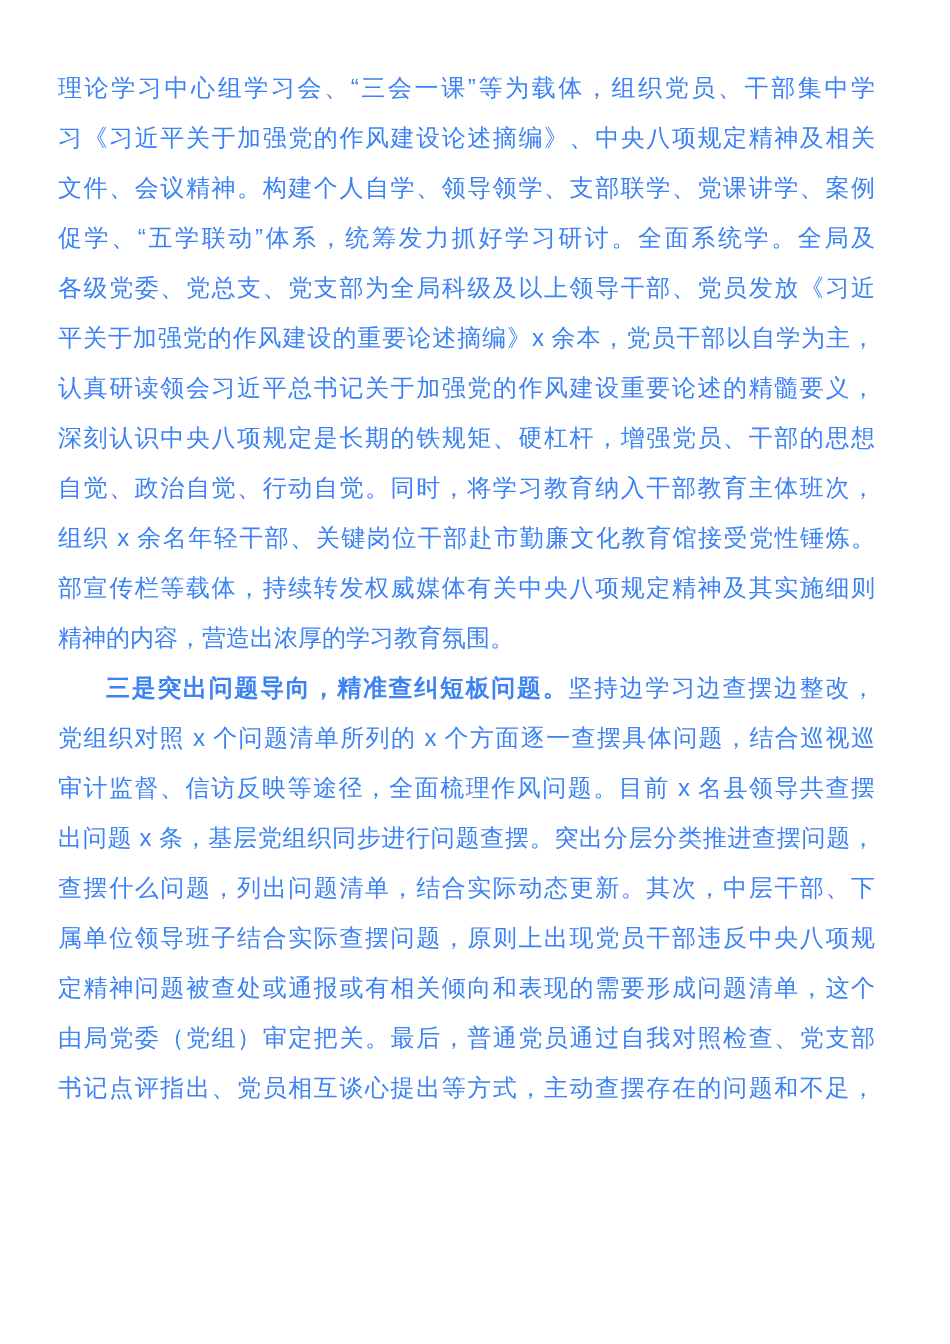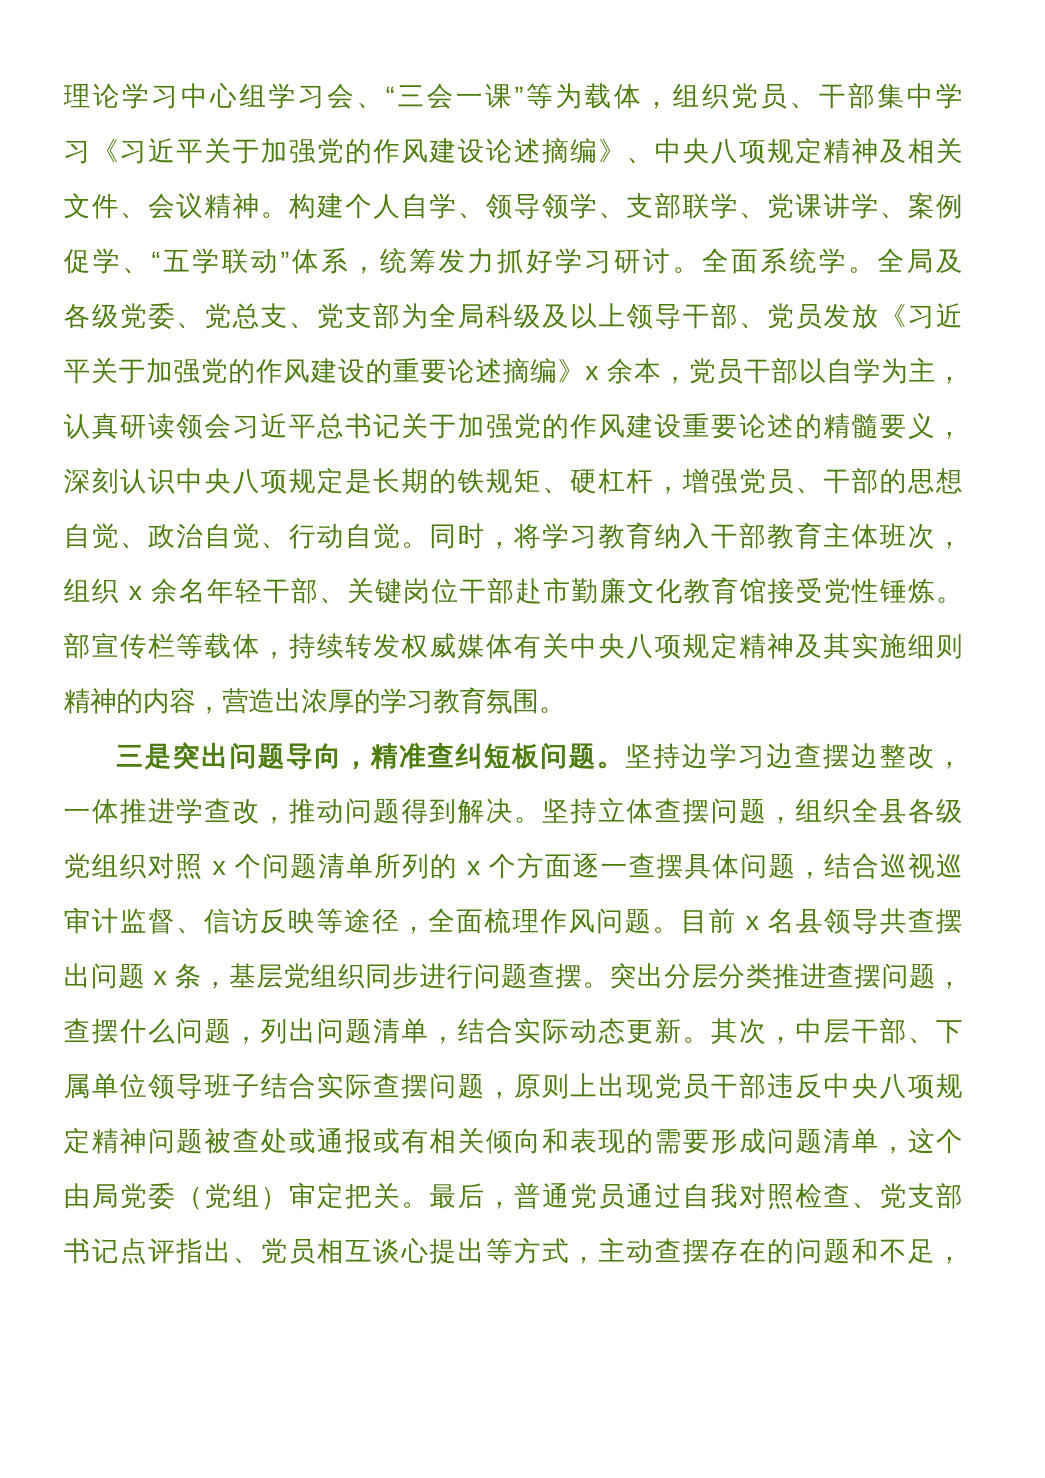--- a/index.html
+++ b/index.html
@@ -12,21 +12,21 @@
     width: 950px;
     height: 1344px;
     background: #ffffff;
     overflow: hidden;
   }
   .doc-body {
     position: absolute;
     left: 58px;
     top: 63px;
     width: 817px;
-    color: #4d7c0f;
+    color: #3b82f6;
     font-family: "Liberation Sans", sans-serif;
   }
   .paragraph {
     margin: 0;
     padding: 0;
   }
   .line {
     font-size: 24px;
     line-height: 50px;
     height: 50px;
@@ -60,21 +60,20 @@
         <div class="line"><span class="run">平关于加强党的作风建设的重要论述摘编》x 余本，党员干部以自学为主，</span></div>
         <div class="line"><span class="run">认真研读领会习近平总书记关于加强党的作风建设重要论述的精髓要义，</span></div>
         <div class="line"><span class="run">深刻认识中央八项规定是长期的铁规矩、硬杠杆，增强党员、干部的思想</span></div>
         <div class="line"><span class="run">自觉、政治自觉、行动自觉。同时，将学习教育纳入干部教育主体班次，</span></div>
         <div class="line"><span class="run">组织 x 余名年轻干部、关键岗位干部赴市勤廉文化教育馆接受党性锤炼。</span></div>
         <div class="line"><span class="run">部宣传栏等载体，持续转发权威媒体有关中央八项规定精神及其实施细则</span></div>
         <div class="line final"><span class="run">精神的内容，营造出浓厚的学习教育氛围。</span></div>
       </div>
       <div class="paragraph">
         <div class="line indent"><span class="run bold">三是突出问题导向，精准查纠短板问题。</span><span class="run">坚持边学习边查摆边整改，</span></div>
-        <div class="line"><span class="run">一体推进学查改，推动问题得到解决。坚持立体查摆问题，组织全县各级</span></div>
         <div class="line"><span class="run">党组织对照 x 个问题清单所列的 x 个方面逐一查摆具体问题，结合巡视巡察、</span></div>
         <div class="line"><span class="run">审计监督、信访反映等途径，全面梳理作风问题。目前 x 名县领导共查摆</span></div>
         <div class="line"><span class="run">出问题 x 条，基层党组织同步进行问题查摆。突出分层分类推进查摆问题，</span></div>
         <div class="line"><span class="run">查摆什么问题，列出问题清单，结合实际动态更新。其次，中层干部、下</span></div>
         <div class="line"><span class="run">属单位领导班子结合实际查摆问题，原则上出现党员干部违反中央八项规</span></div>
         <div class="line"><span class="run">定精神问题被查处或通报或有相关倾向和表现的需要形成问题清单，这个</span></div>
         <div class="line"><span class="run">由局党委（党组）审定把关。最后，普通党员通过自我对照检查、党支部</span></div>
         <div class="line"><span class="run">书记点评指出、党员相互谈心提出等方式，主动查摆存在的问题和不足，</span></div>
       </div>
     </div>

